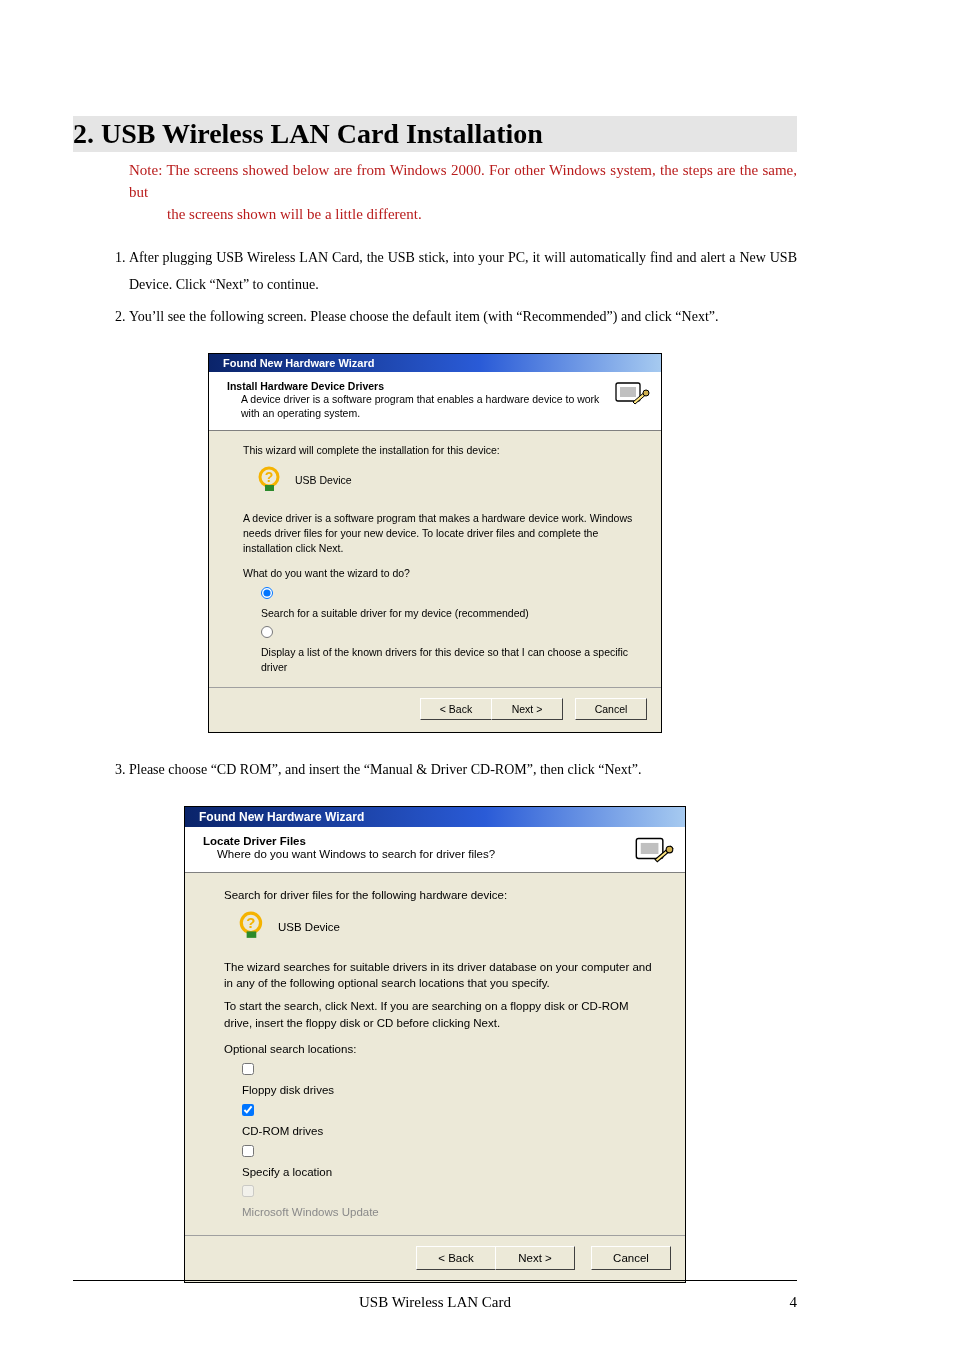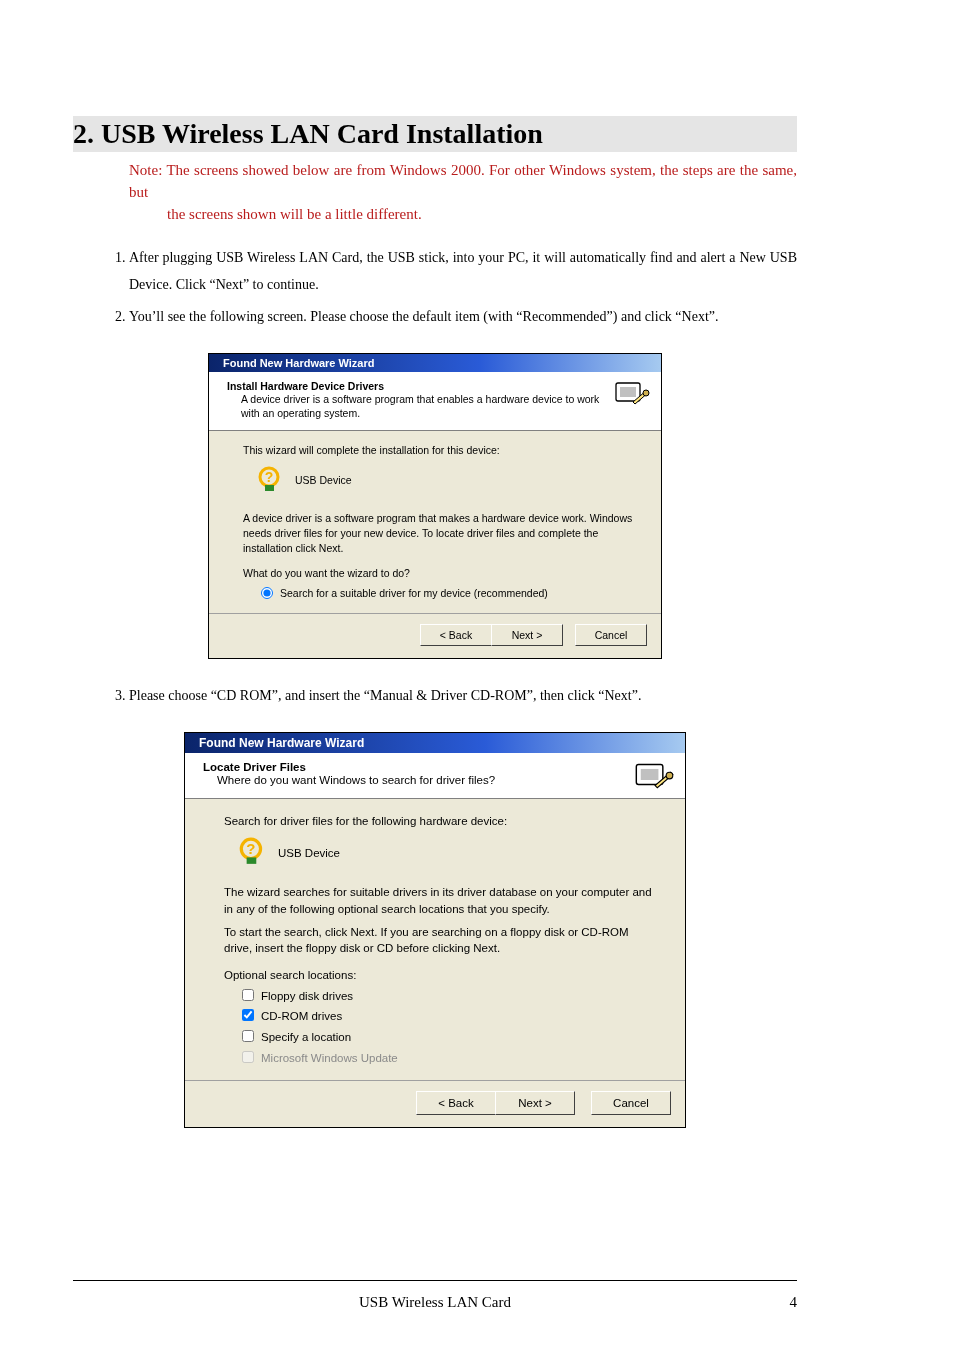--- a/index.html
+++ b/index.html
@@ -17,21 +17,21 @@
   .wiz.small .titlebar{font-size:11px;}
   .whitehdr{background:#fff;border-bottom:1px solid #808080;padding:8px 60px 10px 18px;position:relative;}
   .whitehdr .t{font-weight:bold;}
   .whitehdr .s{padding-left:14px;display:block;line-height:1.35;}
   .hw-icon{position:absolute;right:10px;top:6px;}
   .body{padding:14px 26px 10px 39px;line-height:1.45;}
   .wiz.small .body{padding:12px 22px 8px 34px;}
   .dev-row{display:flex;align-items:center;gap:12px;margin:6px 0 14px 14px;}
   .usbicon{display:inline-block;}
   .opts{padding-left:18px;}
-  .opt{display:flex;gap:7px;margin:4px 0;align-items:flex-start;}
+  .opt{display:flex;gap:7px;margin:4px 0;align-items:flex-start;flex-direction:column;}
   .opt .lbl{flex:1;}
   input[type=radio],input[type=checkbox]{margin:0;width:12px;height:12px;flex:0 0 auto;margin-top:1px;}
   .dis{color:#8a8a8a;}
   .btnbar{border-top:1px solid #a0a0a0;padding:10px 14px 12px 14px;display:flex;justify-content:flex-end;gap:0;}
   .wiz.small .btnbar .wbtn{width:70px;height:20px;font-size:10.5px;}
   .wiz.big .btnbar .wbtn{width:78px;height:22px;font-size:11.5px;}
   .wbtn{background:#ece9d8;border:1px solid #404040;border-top-color:#fff;border-left-color:#fff;display:flex;align-items:center;justify-content:center;font-family:Tahoma,Arial,sans-serif;cursor:pointer;}
   .btnbar .gap{width:16px;}
   .wiz.small .btnbar .gap{width:12px;}
   .footer-line{position:absolute;left:65px;right:65px;bottom:70px;border-top:1.5px solid #000;}
@@ -82,20 +82,24 @@
             </svg>
         </span>
         <span>USB Device</span>
       </div>
       <div>A device driver is a software program that makes a hardware device work. Windows needs driver files for your new device. To locate driver files and complete the installation click Next.</div>
       <div style="margin-top:10px;">What do you want the wizard to do?</div>
       <div class="opts">
         <label class="opt">
           <input type="radio" name="w1" checked="" style="">
           <span class="lbl">Search for a suitable driver for my device (recommended)</span>
+        </label>
+        <label class="opt">
+          <input type="radio" name="w1" style="">
+          <span class="lbl">Display a list of the known drivers for this device so that I can choose a specific driver</span>
         </label>
       </div>
     </div>
     <div class="btnbar">
       <div class="wbtn">&lt; Back</div>
       <div class="wbtn" style="margin-left:-1px;">Next &gt;</div>
       <div class="gap"></div>
       <div class="wbtn">Cancel</div>
     </div>
   </div>

